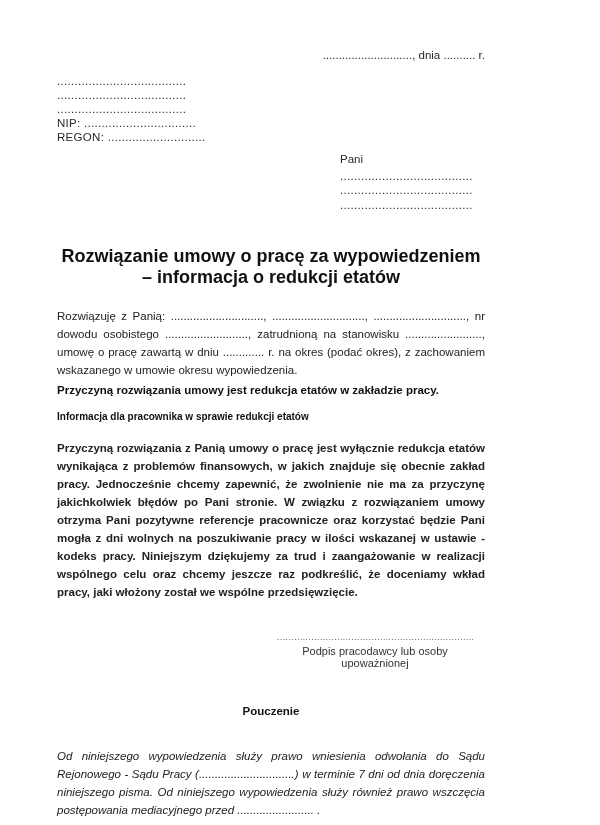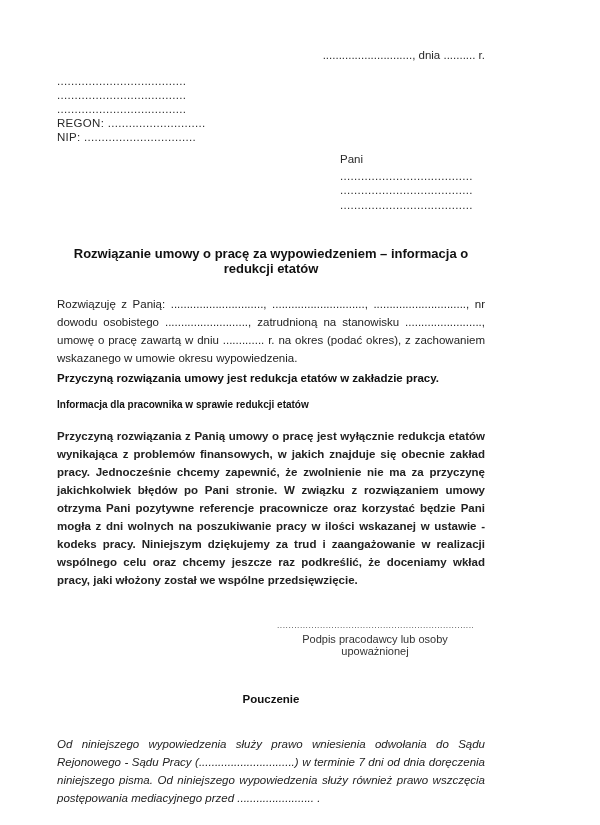--- a/index.html
+++ b/index.html
@@ -36,21 +36,21 @@
     margin-left: 283px;
     font-size: 11.5px;
     line-height: 14.5px;
     color: #2a2a2a;
   }
   .recipient-label { margin-bottom: 2px; }
   .recipient-block .dots { letter-spacing: 0.3px; }
   .doc-title {
     margin-top: 34px;
     text-align: center;
-    font-size: 13px;
+    font-size: 18px;
     font-weight: bold;
     color: #111;
   }
   .para {
     font-size: 11.5px;
     line-height: 18px;
     text-align: justify;
     text-align-last: left;
     color: #222;
   }
@@ -107,22 +107,22 @@
 <body>
 
 <div class="page">
 
   <div class="date-line">............................, dnia .......... r.</div>
 
   <div class="sender-block">
     <div>.....................................</div>
     <div>.....................................</div>
     <div>.....................................</div>
+    <div>NIP: ................................</div>
     <div>REGON: ............................</div>
-    <div>NIP: ................................</div>
   </div>
 
   <div class="recipient-block">
     <div class="recipient-label">Pani</div>
     <div class="dots">......................................</div>
     <div class="dots">......................................</div>
     <div class="dots">......................................</div>
   </div>
 
   <div class="doc-title">Rozwiązanie umowy o pracę za wypowiedzeniem – informacja o redukcji etatów</div>

